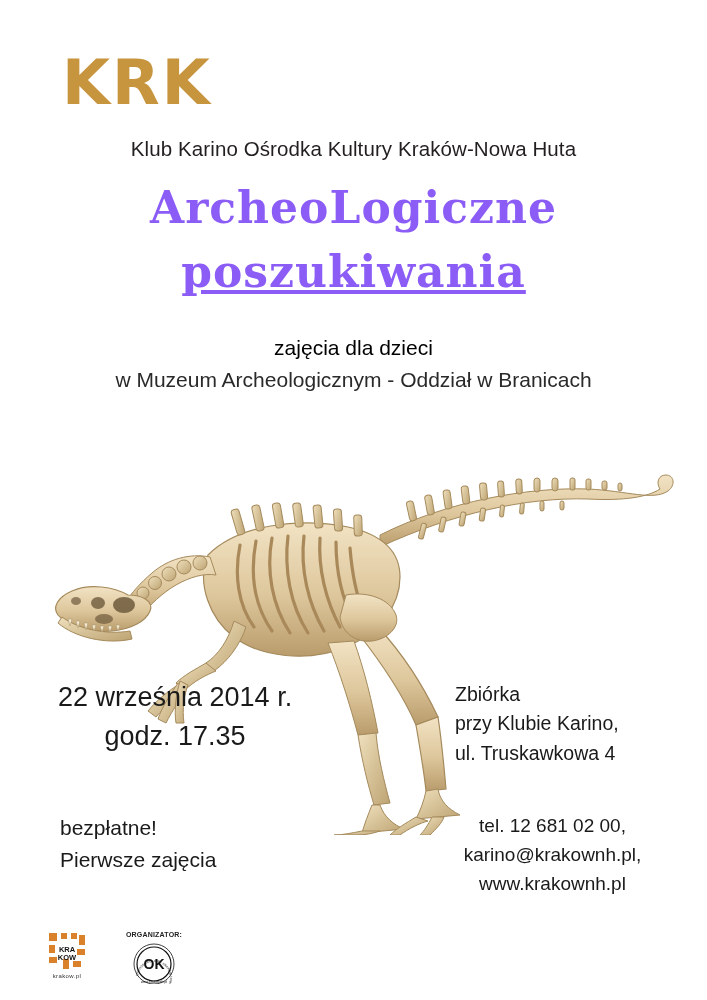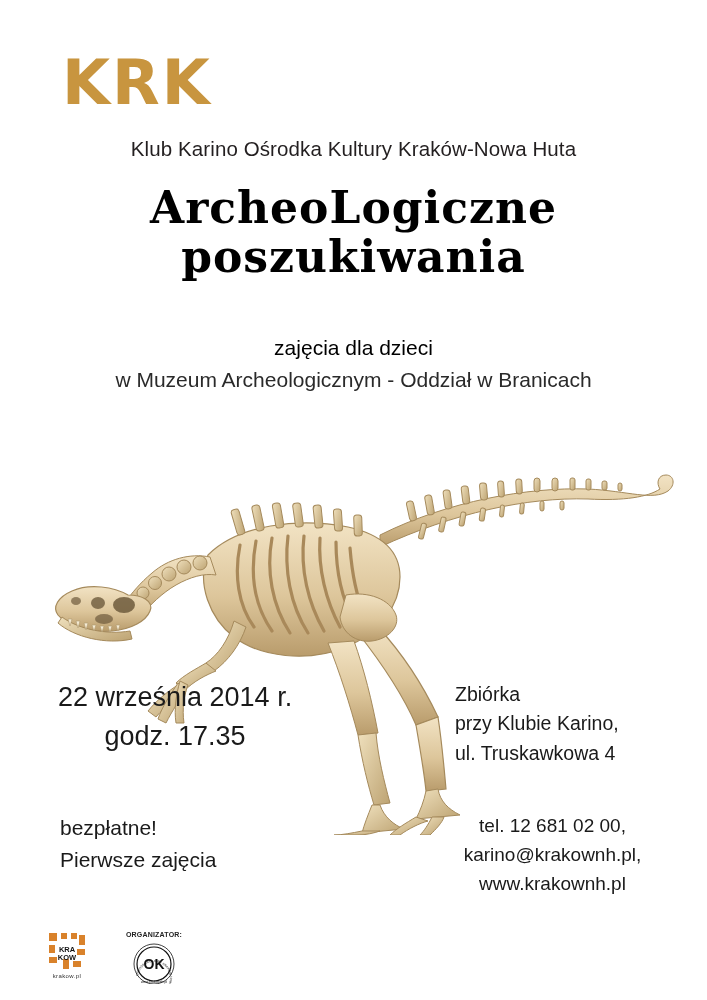--- a/index.html
+++ b/index.html
@@ -51,31 +51,32 @@
   
   .title-wrap {
     position: absolute;
     left: 0;
     right: 0;
     top: 186px;
     text-align: center;
   }
   .title-line {
     font-family: "DejaVu Serif", serif;
-    color: #000000;
+    color: #8b5cf6;
     font-weight: bold;
     line-height: 0.98;
     letter-spacing: 1px;
   }
   .title-line-1 {
     font-size: 44px;
   }
   .title-line-2 {
     font-size: 44px;
-    margin-top: 6px;
+    margin-top: 21px;
+    text-decoration: underline;
   }
 
   
   .sub1 {
     position: absolute;
     left: 0; right: 0;
     top: 336px;
     text-align: center;
     font-size: 21px;
     color: #000000;

